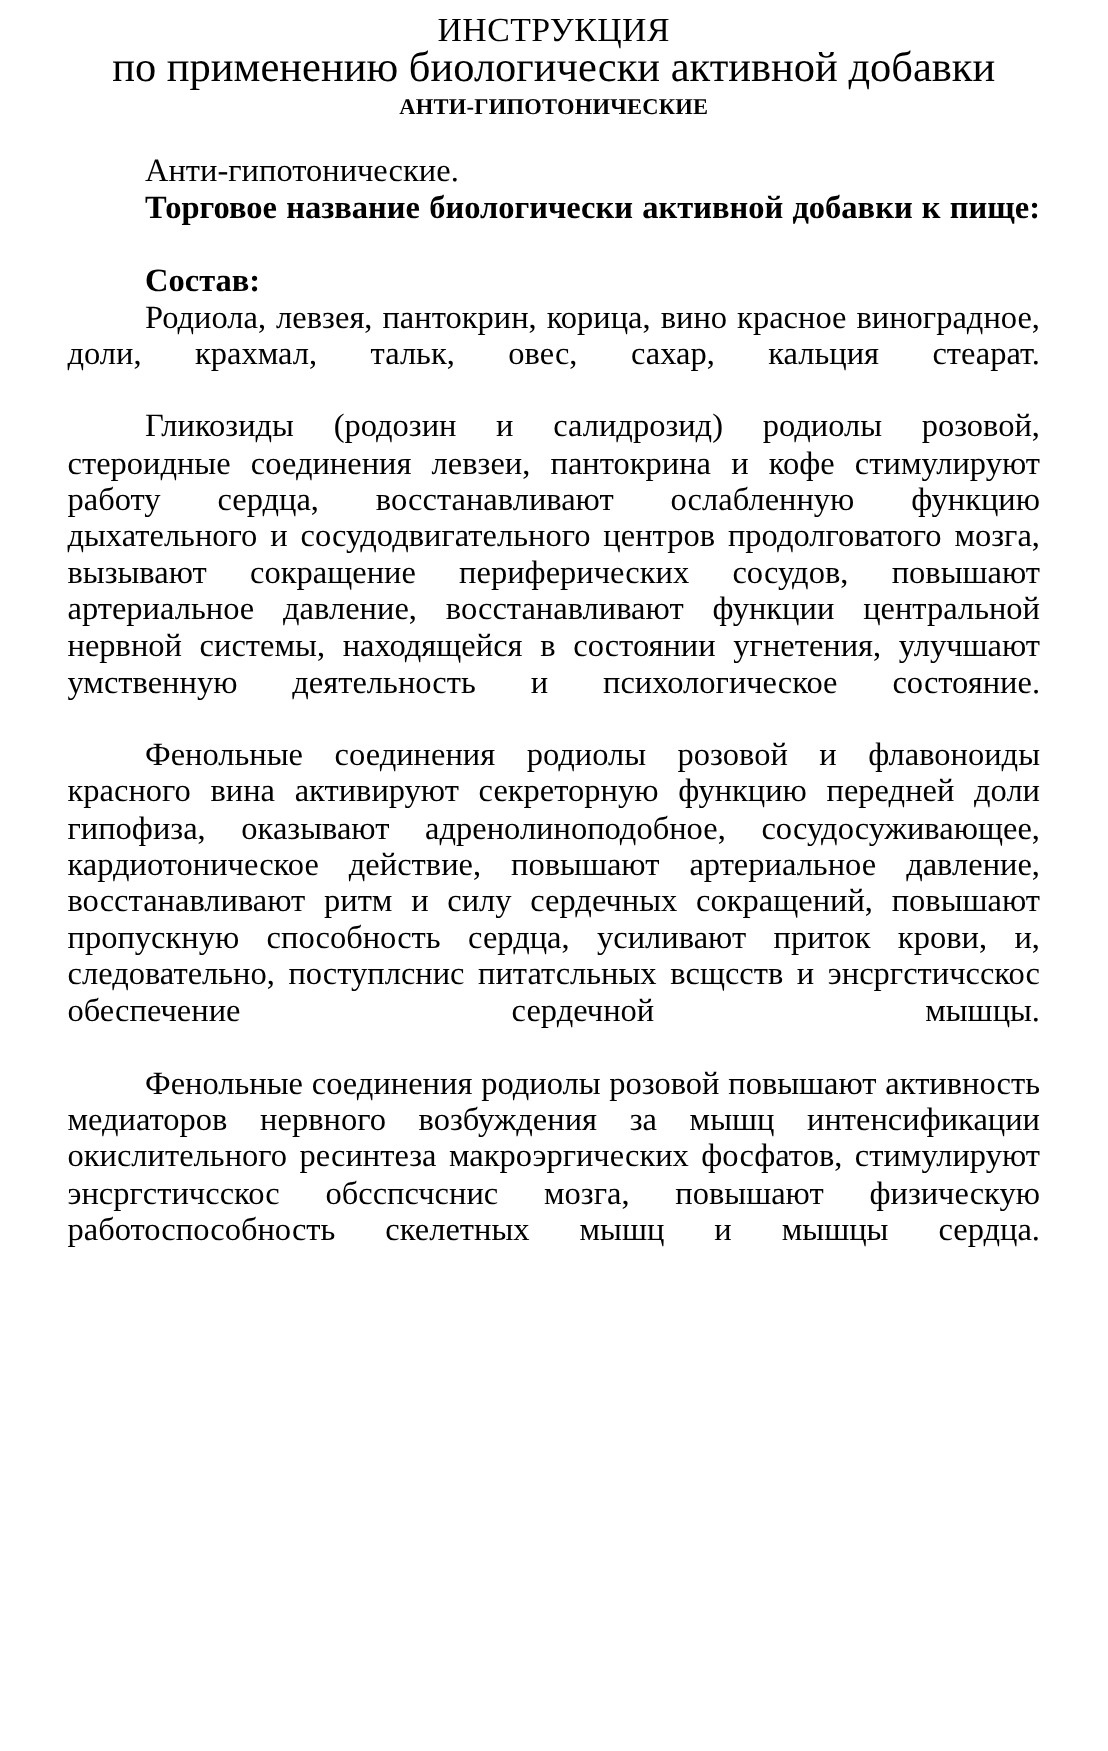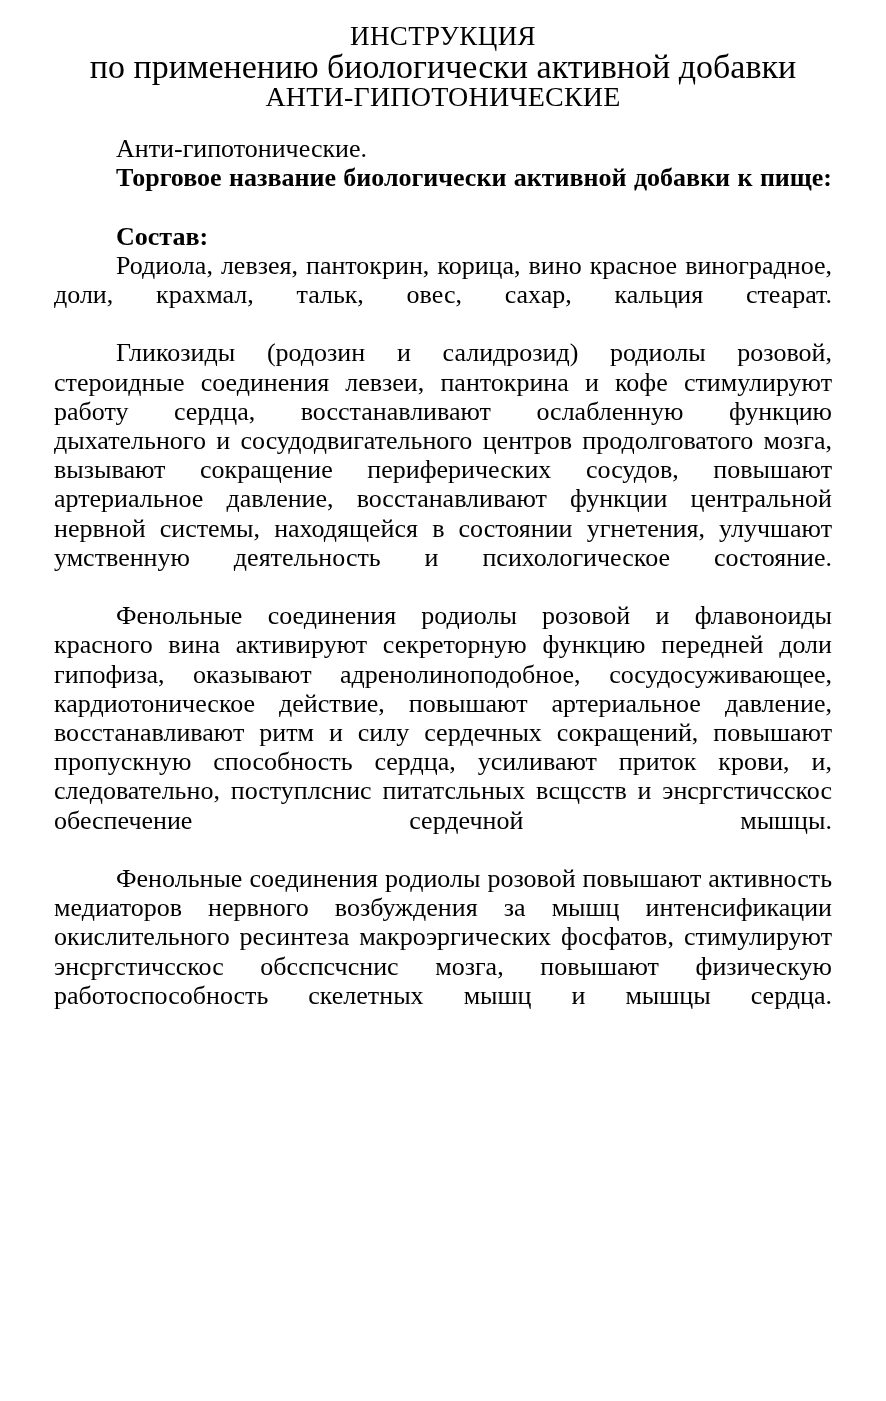--- a/index.html
+++ b/index.html
@@ -21,38 +21,38 @@
     position: relative;
     width: 886px;
     height: 1401px;
     box-sizing: border-box;
     padding: 0;
   }
 
   
   .doc-header {
     width: 886px;
-    padding-top: 20px;
+    padding-top: 8px;
     text-align: center;
   }
   .title-main {
     font-size: 27px;
     line-height: 32px;
     font-weight: normal;
     letter-spacing: 0.4px;
   }
   .title-sub {
     font-size: 34px;
     line-height: 30px;
     font-weight: normal;
   }
   .title-product {
-    font-size: 28px;
+    font-size: 18px;
     line-height: 30px;
-    font-weight: normal;
+    font-weight: bold;
     letter-spacing: 0.2px;
   }
 
   
   .body-block {
     margin: 0 auto;
     width: 778px;      
     padding-top: 22px;
   }
 

